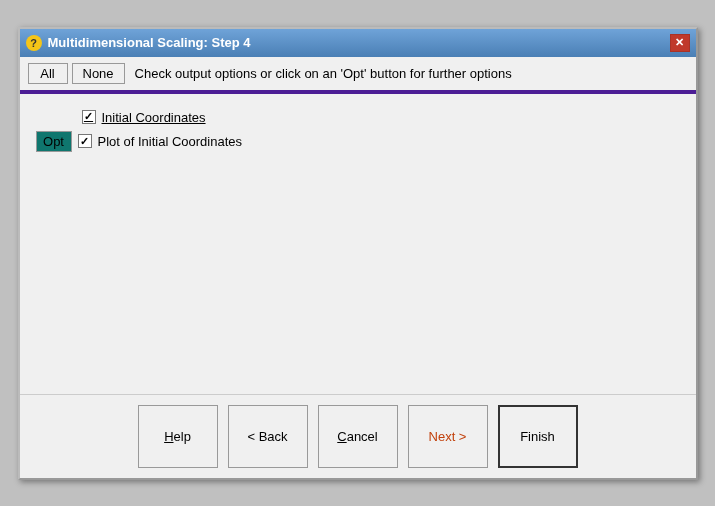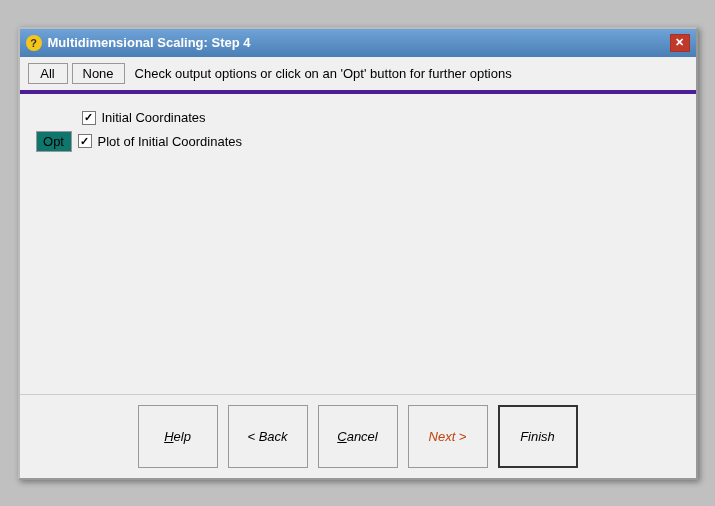--- a/index.html
+++ b/index.html
@@ -107,23 +107,24 @@
 
     .options-section {
       display: flex;
       flex-direction: column;
       gap: 6px;
       padding: 4px 0;
     }
 
     .option-row {
       display: flex;
-      align-items: flex-end;
+      align-items: flex-start;
       gap: 6px;
       margin-left: 46px;
+      text-decoration: underline;
     }
 
     .option-row-with-opt {
       display: flex;
       align-items: center;
       gap: 6px;
     }
 
     .opt-btn {
       padding: 2px 6px;
@@ -170,21 +171,20 @@
     }
 
     .footer-btn {
       padding: 22px 18px;
       background: #f0f0f0;
       border: 1px solid #999;
       cursor: pointer;
       font-size: 13px;
       min-width: 80px;
       text-align: center;
-      font-style: italic;
     }
 
     .footer-btn.disabled {
       color: #c2410c;
       cursor: default;
     }
 
     .footer-btn.default {
       border: 2px solid #333;
     }

